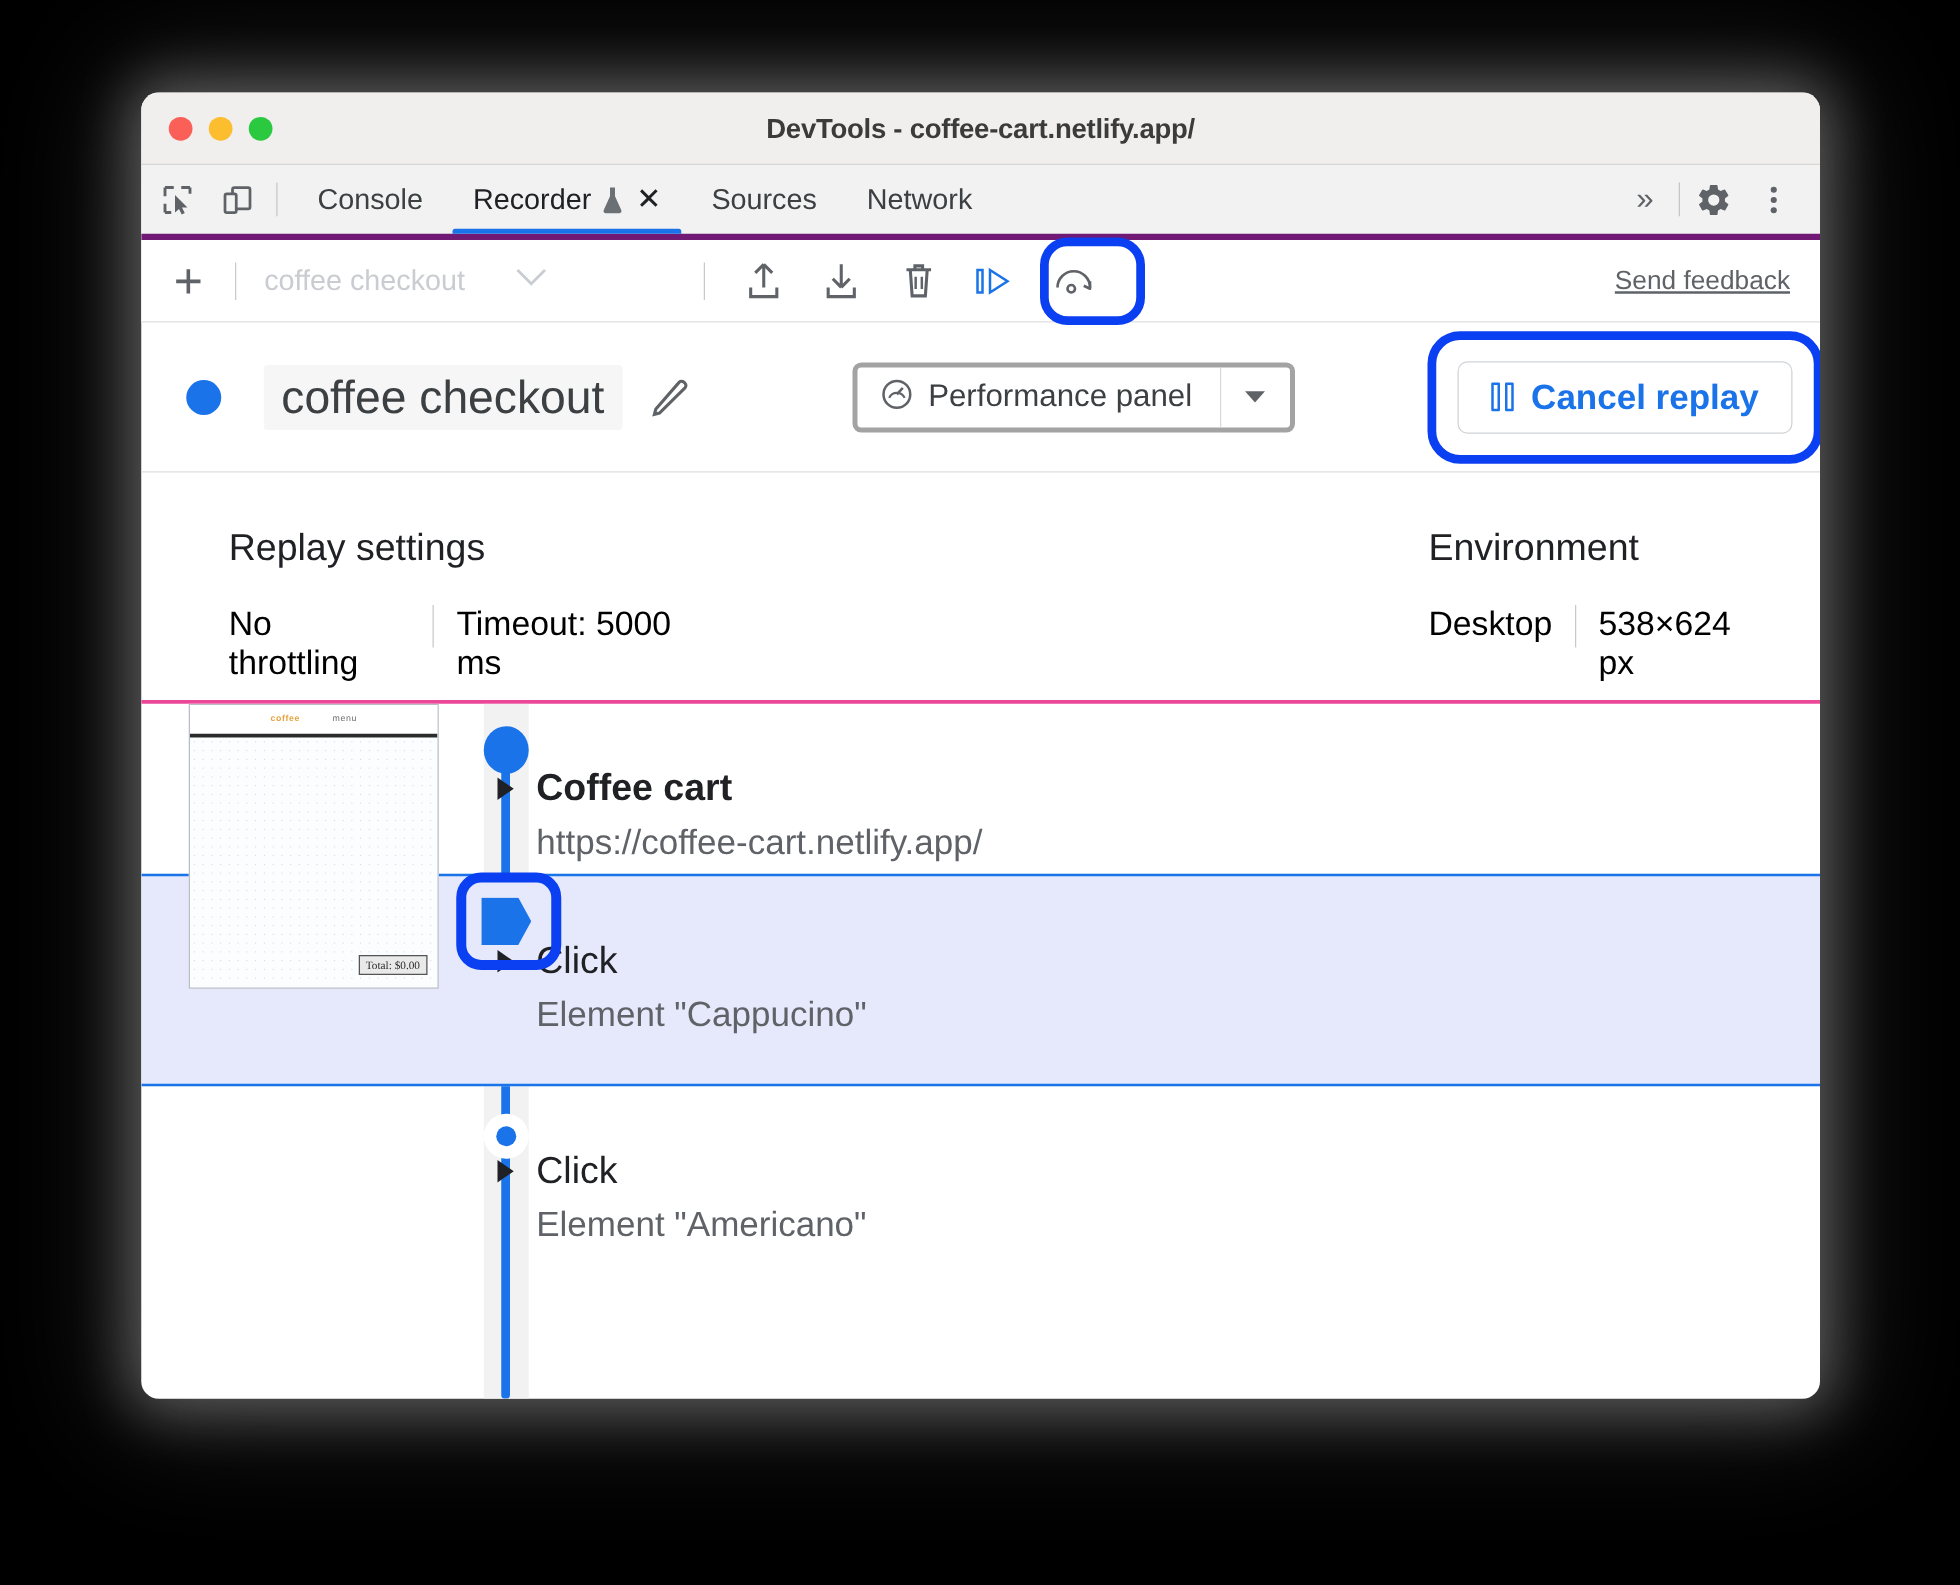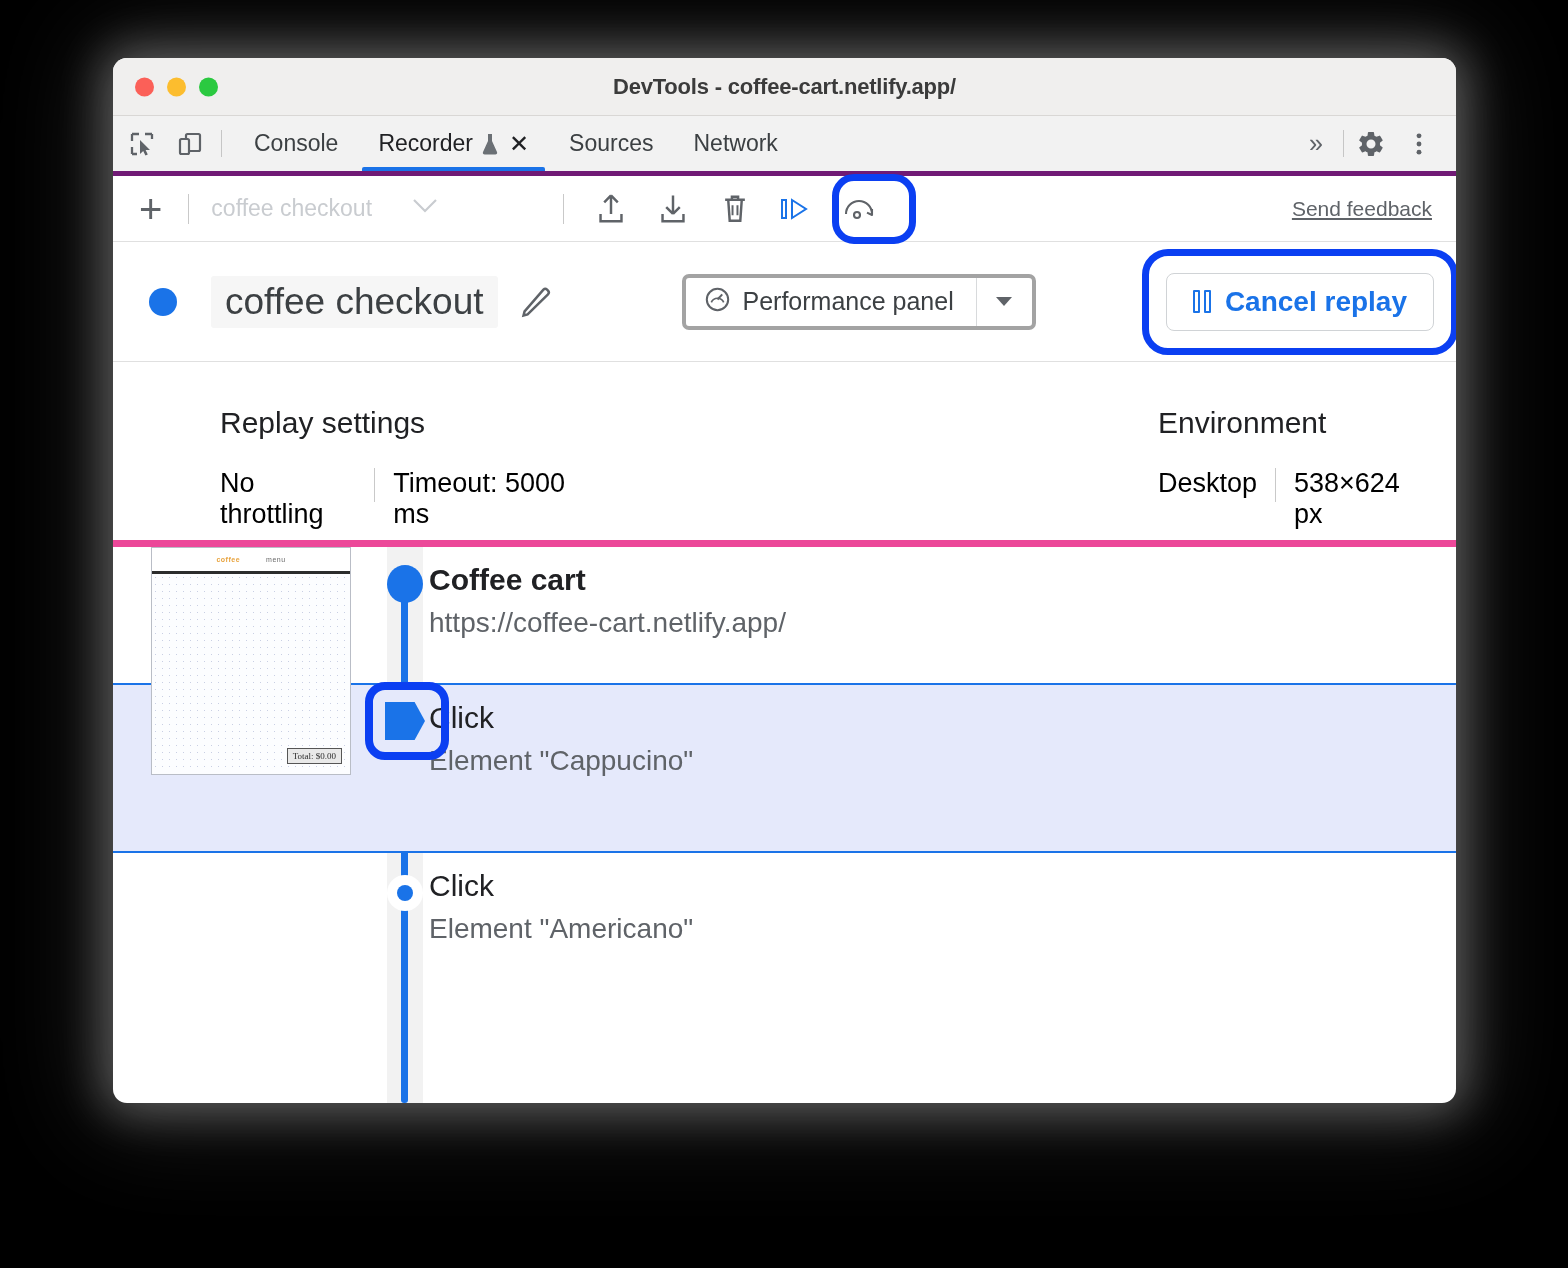--- a/index.html
+++ b/index.html
@@ -7,21 +7,21 @@
     width: 1568px; height: 1268px;
     background: #000000;
     font-family: "Liberation Sans", sans-serif;
     overflow: hidden;
   }
   #root { position: relative; width: 1568px; height: 1268px; }
 
   
   .window {
     position: absolute;
-    left: 113px; top: 58px;
+    left: 113px; top: 74px;
     width: 1343px; height: 1045px;
     background: #ffffff;
     border-radius: 14px;
     box-shadow: 0 0 46px 10px rgba(255,255,255,0.30),
                 0 0 100px 24px rgba(255,255,255,0.12);
     overflow: hidden;
     display: flex;
     flex-direction: column;
   }
 
@@ -152,22 +152,22 @@
     border: 1px solid #d0d3d6; border-radius: 8px;
     height: 58px; padding: 0 26px; background:#fff; cursor:pointer;
   }
   .cancel-label { font-size: 28px; color: #1a73e8; font-weight: bold; }
   .pause-ico { display:flex; gap:4px; }
   .pause-bar { width: 7px; height: 23px; border: 2px solid #1a73e8; border-radius:1px; background:#fff; }
 
   
   .settings {
     flex: 0 0 185px;
-    display: flex; padding: 44px 36px 0 107px;
-    border-bottom: 7px solid #ec4899;
+    display: flex; padding: 44px 36px 0 70px;
+    border-bottom: 3px solid #ec4899;
     gap: 41px;
   }
   .set-col { }
   .set-col.right { margin-left: 522px; }
   .set-head { font-size: 30px; color: #202124; }
   .set-vals { margin-top: 28px; display:flex; font-size: 27px; color:#000000; }
   .set-vals .sep { width:1px; height: 34px; background:#c9c9c9; margin: 0 18px; }
 
   
   .steps { flex: 1 1 auto; position: relative; overflow: hidden; }
@@ -236,21 +236,21 @@
   }
   .cur-shape {
     width: 40px; height: 38px; background: #1a73e8;
     clip-path: polygon(0 0, 74% 0, 100% 50%, 74% 100%, 0 100%);
   }
   .ring-marker {
     position: absolute; left: -20px; top: -19px; width: 84px; height: 78px;
     border: 8px solid #0b3ff2; border-radius: 20px; pointer-events:none;
   }
   .step-text { margin-left: 247px; padding-top: 16px; }
-  .step-row1 { display:flex; align-items: center; gap: 18px; }
+  .step-row1 { display:flex; align-items: center; gap: 18px; margin-top: 35px; }
   .caret { width:0;height:0;border-left:13px solid #202124;border-top:9px solid transparent;border-bottom:9px solid transparent; cursor:pointer;}
   .step-title { font-size: 30px; color: #202124; }
   .step-title.bold { font-weight: bold; }
   .step-sub { font-size: 28px; color: #5f6368; margin-top: 10px; margin-left: 31px; }
 </style>
 </head>
 <body>
 
 <div id="root">
   <div class="window">

